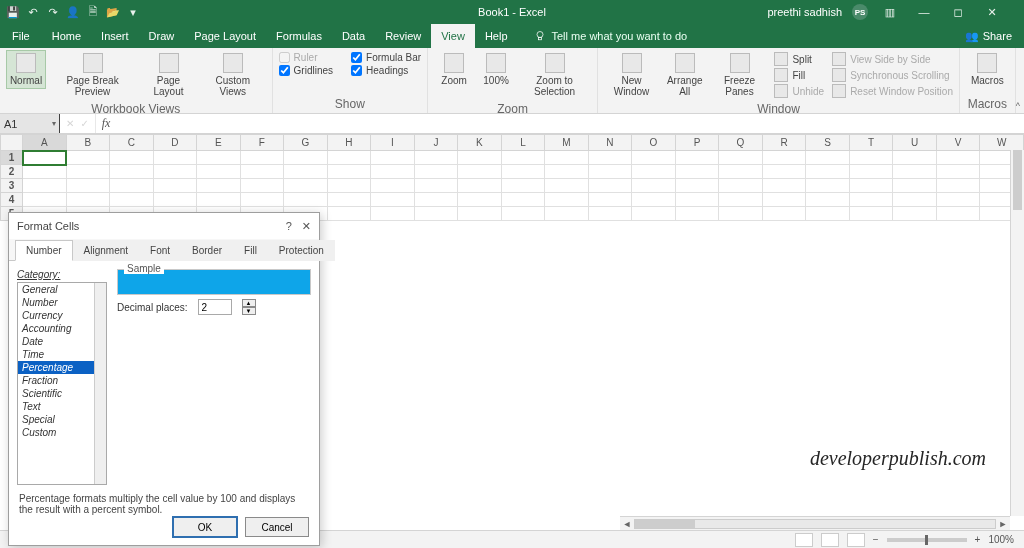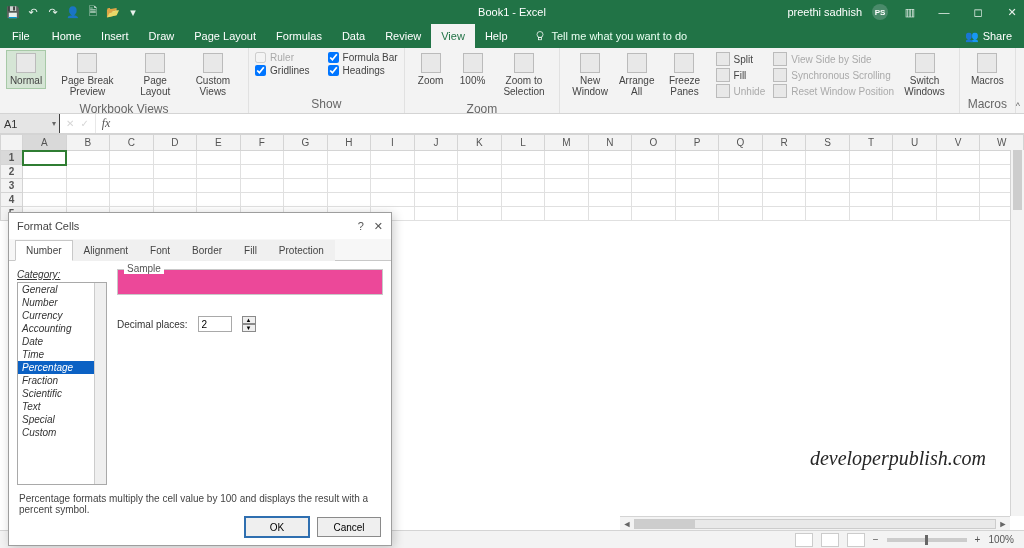--- a/index.html
+++ b/index.html
@@ -3,21 +3,21 @@
 <meta charset="utf-8">
 <style>
   * { box-sizing: border-box; margin: 0; padding: 0; font-family: "Segoe UI", Arial, sans-serif; }
   body { width: 1024px; height: 548px; overflow: hidden; background: #fff; position: relative; font-size: 11px; color: #333; }
 
   
   .titlebar { background: #217346; height: 24px; display: flex; align-items: center; color: #fff; font-size: 11px; position: relative; }
   .qat { display: flex; align-items: center; gap: 6px; padding-left: 6px; }
   .qat .ico, .winbtn { width: 14px; height: 14px; display:flex;align-items:center;justify-content:center;color:#fff;font-size:11px;opacity:.9 }
   .title-center { position:absolute; left:0; right:0; text-align:center; pointer-events:none; font-size:11px; color:#fff; }
-  .title-right { margin-left:auto; display:flex; align-items:center; gap:10px; padding-right:0; }
+  .title-right { margin-left:auto; display:flex; align-items:center; gap:10px; padding-right:20px; }
   .avatar { width:16px; height:16px; border-radius:50%; background:#4a8a6a; display:flex;align-items:center;justify-content:center;font-size:8px;color:#fff;font-weight:bold;}
   .winbtn { width:24px; height:24px; }
 
   
   .menubar { background:#217346; height:24px; display:flex; align-items:stretch; color:#fff; font-size:11px; }
   .menu-tab { padding:0 10px; display:flex; align-items:center; cursor:pointer; }
   .menu-tab.active { background:#f3f3f3; color:#217346; }
   .menu-file { padding:0 12px; font-weight:normal; }
   .tellme-wrap { display:flex; align-items:center; margin-left:16px; color:#eafff2; gap:6px; font-size:11px;}
   .bulb { width:12px;height:12px; }
@@ -68,35 +68,35 @@
 
   
   .statusbar { position:absolute; bottom:0; left:0; right:0; height:18px; background:#f3f3f3; border-top:1px solid #d4d4d4; display:flex; align-items:center; font-size:10px; color:#555;}
   .status-left { padding-left:8px;}
   .status-right { margin-left:auto; display:flex; align-items:center; gap:8px; padding-right:10px;}
   .view-btn { width:18px;height:14px;border:1px solid #ccc;background:#fff; }
   .zoom-track { width:80px;height:4px;background:#ccc;position:relative;}
   .zoom-handle { position:absolute; left:38px; top:-3px; width:3px; height:10px; background:#666;}
 
   
-  .dialog { position:absolute; left:8px; top:212px; width:384px; height:334px; background:#fff; border:1px solid #9e9e9e; box-shadow:2px 2px 10px rgba(0,0,0,.2); font-size:11px;}
+  .dialog { position:absolute; left:8px; top:212px; width:312px; height:334px; background:#fff; border:1px solid #9e9e9e; box-shadow:2px 2px 10px rgba(0,0,0,.2); font-size:11px;}
   .dlg-title { height:26px; display:flex; align-items:center; padding:0 8px; font-size:11px; color:#444;}
   .dlg-ctl { margin-left:auto; display:flex; gap:10px; color:#555;}
   .dlg-tabs { display:flex; border-bottom:1px solid #c8c8c8; padding-left:6px; background:#f7f7f7;}
   .dlg-tab { padding:4px 10px; font-size:10px; color:#444; border:1px solid transparent; position:relative; top:1px; background:#f0f0f0; cursor:pointer;}
   .dlg-tab.active { background:#fff; border:1px solid #c8c8c8; border-bottom:1px solid #fff;}
   .dlg-body { display:flex; padding:8px; gap:10px; height:232px;}
   .cat-col { display:flex; flex-direction:column; width:90px;font-style:italic;}
   .cat-label { font-size:10px; margin-bottom:2px; text-decoration:underline;}
   .cat-list { flex:1; border:1px solid #a9a9a9; background:#fff; overflow:hidden; font-size:10px; position:relative;}
   .cat-list .item { padding:1px 4px; }
   .cat-list .item.sel { background:#0b61c4; color:#fff;}
   .cat-sb { position:absolute; right:0; top:0; bottom:0; width:12px; background:#efefef; border-left:1px solid #ccc;}
   .right-col { flex:1; display:flex; flex-direction:column;}
-  .sample-box { border:1px solid #c8c8c8; height:26px; position:relative; margin-bottom:21px; background:#ec4899;}
+  .sample-box { border:1px solid #c8c8c8; height:26px; position:relative; margin-bottom:4px; background:#0ea5e9;}
   .sample-box .legend { position:absolute; top:-7px; left:6px; background:#fff; padding:0 3px; font-size:10px; color:#555;}
   .decl-row { display:flex; align-items:center; gap:10px; font-size:10px;}
   .decl-row input { width:34px; height:16px; border:1px solid #a9a9a9; padding:0 3px; font-size:10px;}
   .spinner { display:flex; flex-direction:column;}
   .spinner button { width:14px;height:8px;font-size:6px;line-height:6px;border:1px solid #8a8a8a;background:#efefef;padding:0;}
   .dlg-desc { padding:0 10px; font-size:10px; color:#444;}
   .dlg-buttons { position:absolute; bottom:8px; right:10px; display:flex; gap:8px;}
   .dlg-buttons button { width:64px; height:20px; font-size:10px; border:1px solid #8a8a8a; background:#efefef; cursor:pointer;}
   .dlg-buttons button.primary { border:1px solid #2f6fb0; outline:1px solid #2f6fb0;}
 </style>
@@ -251,25 +251,22 @@
           </div>
         <div class="small-line dis">
             <span class="ico-sm"></span>
             <span>Synchronous Scrolling</span>
           </div>
         <div class="small-line dis">
             <span class="ico-sm"></span>
             <span>Reset Window Position</span>
           </div>
       </div>
-      <div class="big-btn">
-          <div class="bicon"></div>
-          <div class="bt">Switch Windows</div>
-        </div>
-    </div>
+    </div>
+    <div class="rgroup-label">Window</div>
   </div>
 
   <div class="rgroup">
     <div class="rgroup-row">
       <div class="big-btn">
           <div class="bicon"></div>
           <div class="bt">Macros</div>
         </div>
     </div>
     <div class="rgroup-label">Macros</div>

